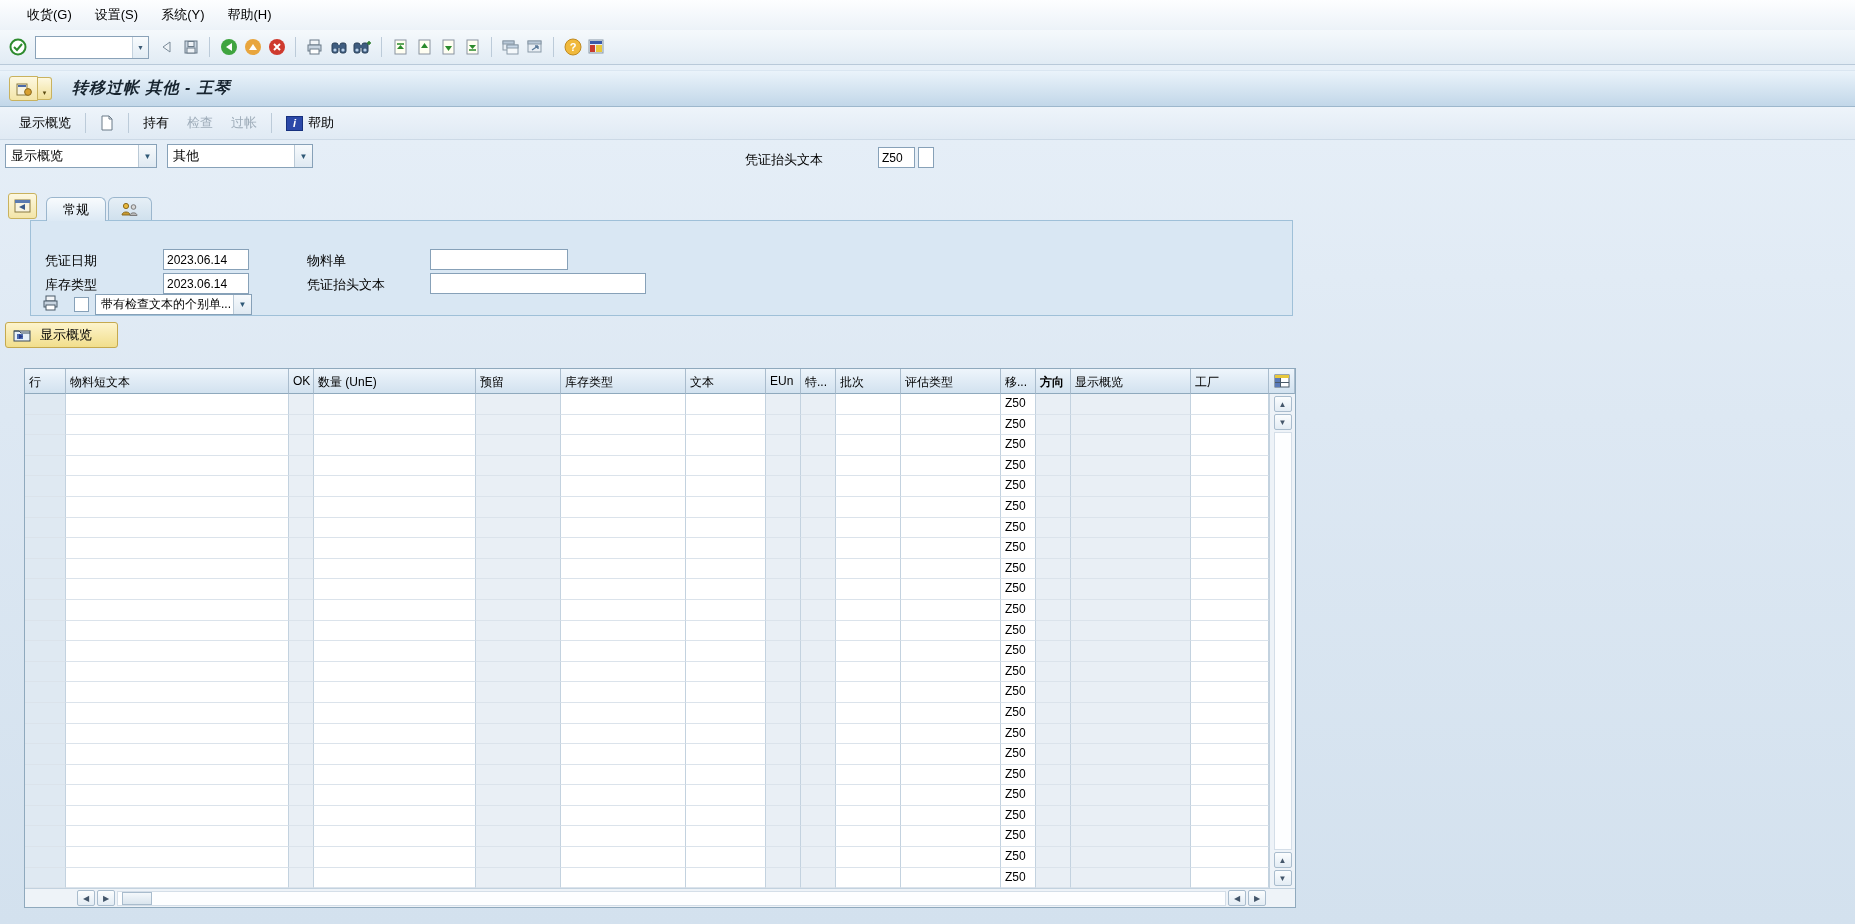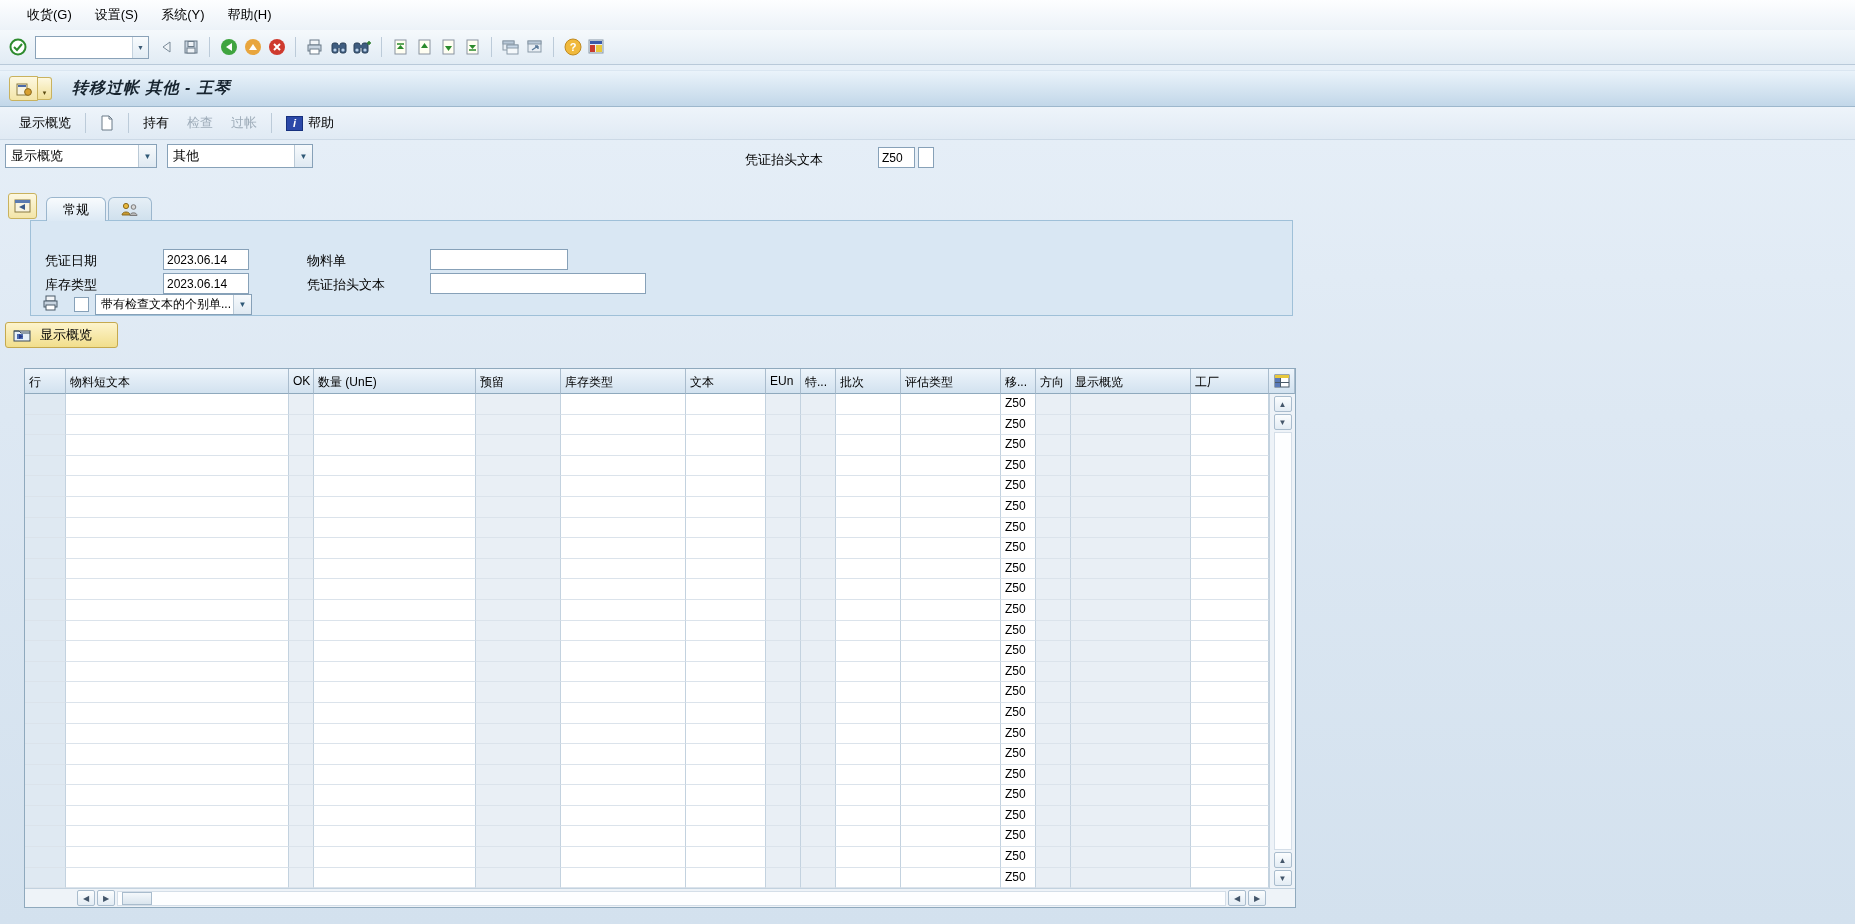--- a/index.html
+++ b/index.html
@@ -345,21 +345,21 @@
       <div class="hcell" style="width: 25px;">OK</div>
       <div class="hcell" style="width: 162px;">数量 (UnE)</div>
       <div class="hcell" style="width: 85px;">预留</div>
       <div class="hcell" style="width: 125px;">库存类型</div>
       <div class="hcell" style="width: 80px;">文本</div>
       <div class="hcell" style="width: 35px;">EUn</div>
       <div class="hcell" style="width: 35px;">特...</div>
       <div class="hcell" style="width: 65px;">批次</div>
       <div class="hcell" style="width: 100px;">评估类型</div>
       <div class="hcell" style="width: 35px;">移...</div>
-      <div class="hcell" style="width: 35px;">方向</div>
+      <div class="hcell" style="width: 35px; font-weight: bold;">方向</div>
       <div class="hcell" style="width: 120px;">显示概览</div>
       <div class="hcell" style="width: 78px;">工厂</div>
       <div class="hcell cfg">
       <svg width="16" height="14">
           <rect x="1" y="1" width="14" height="12" fill="#fff" stroke="#4a5a68"></rect>
           <rect x="1" y="1" width="14" height="3" fill="#e8c83c"></rect>
           <rect x="1" y="4" width="5" height="9" fill="#5a7ab8"></rect>
           <rect x="6" y="4" width="1" height="9" fill="#4a5a68"></rect>
           <rect x="1" y="8" width="14" height="1" fill="#4a5a68"></rect>
         </svg>

